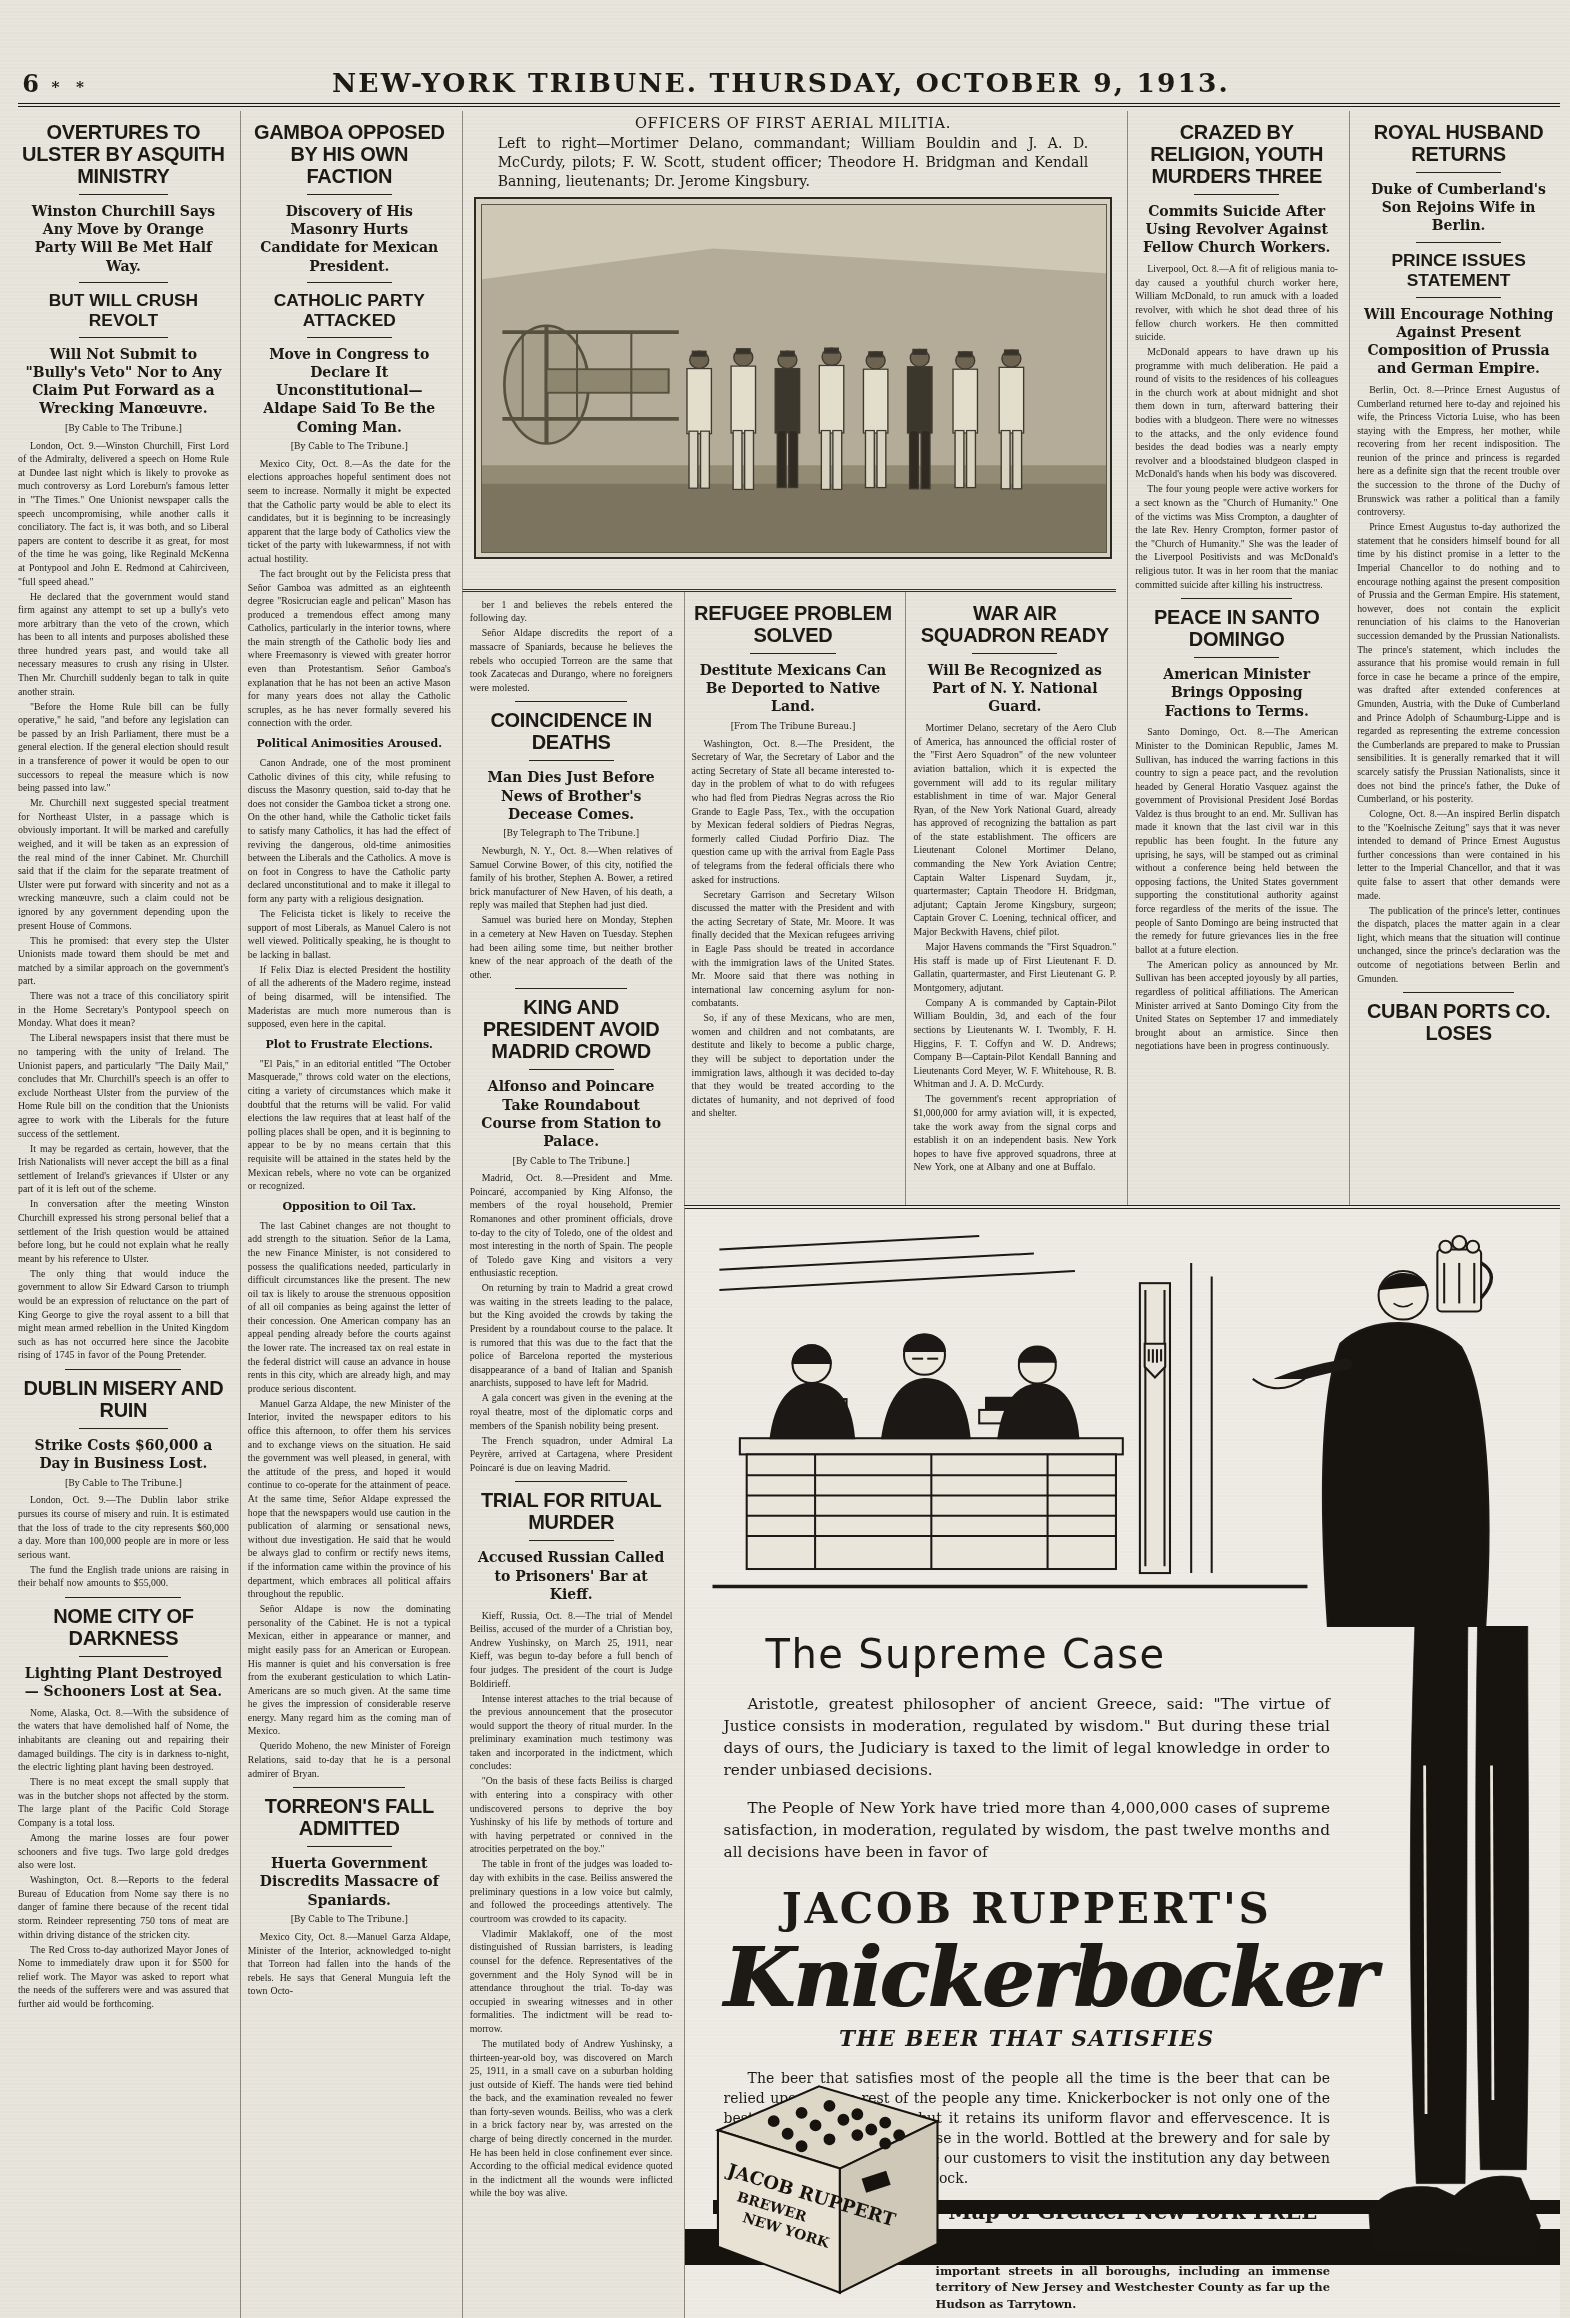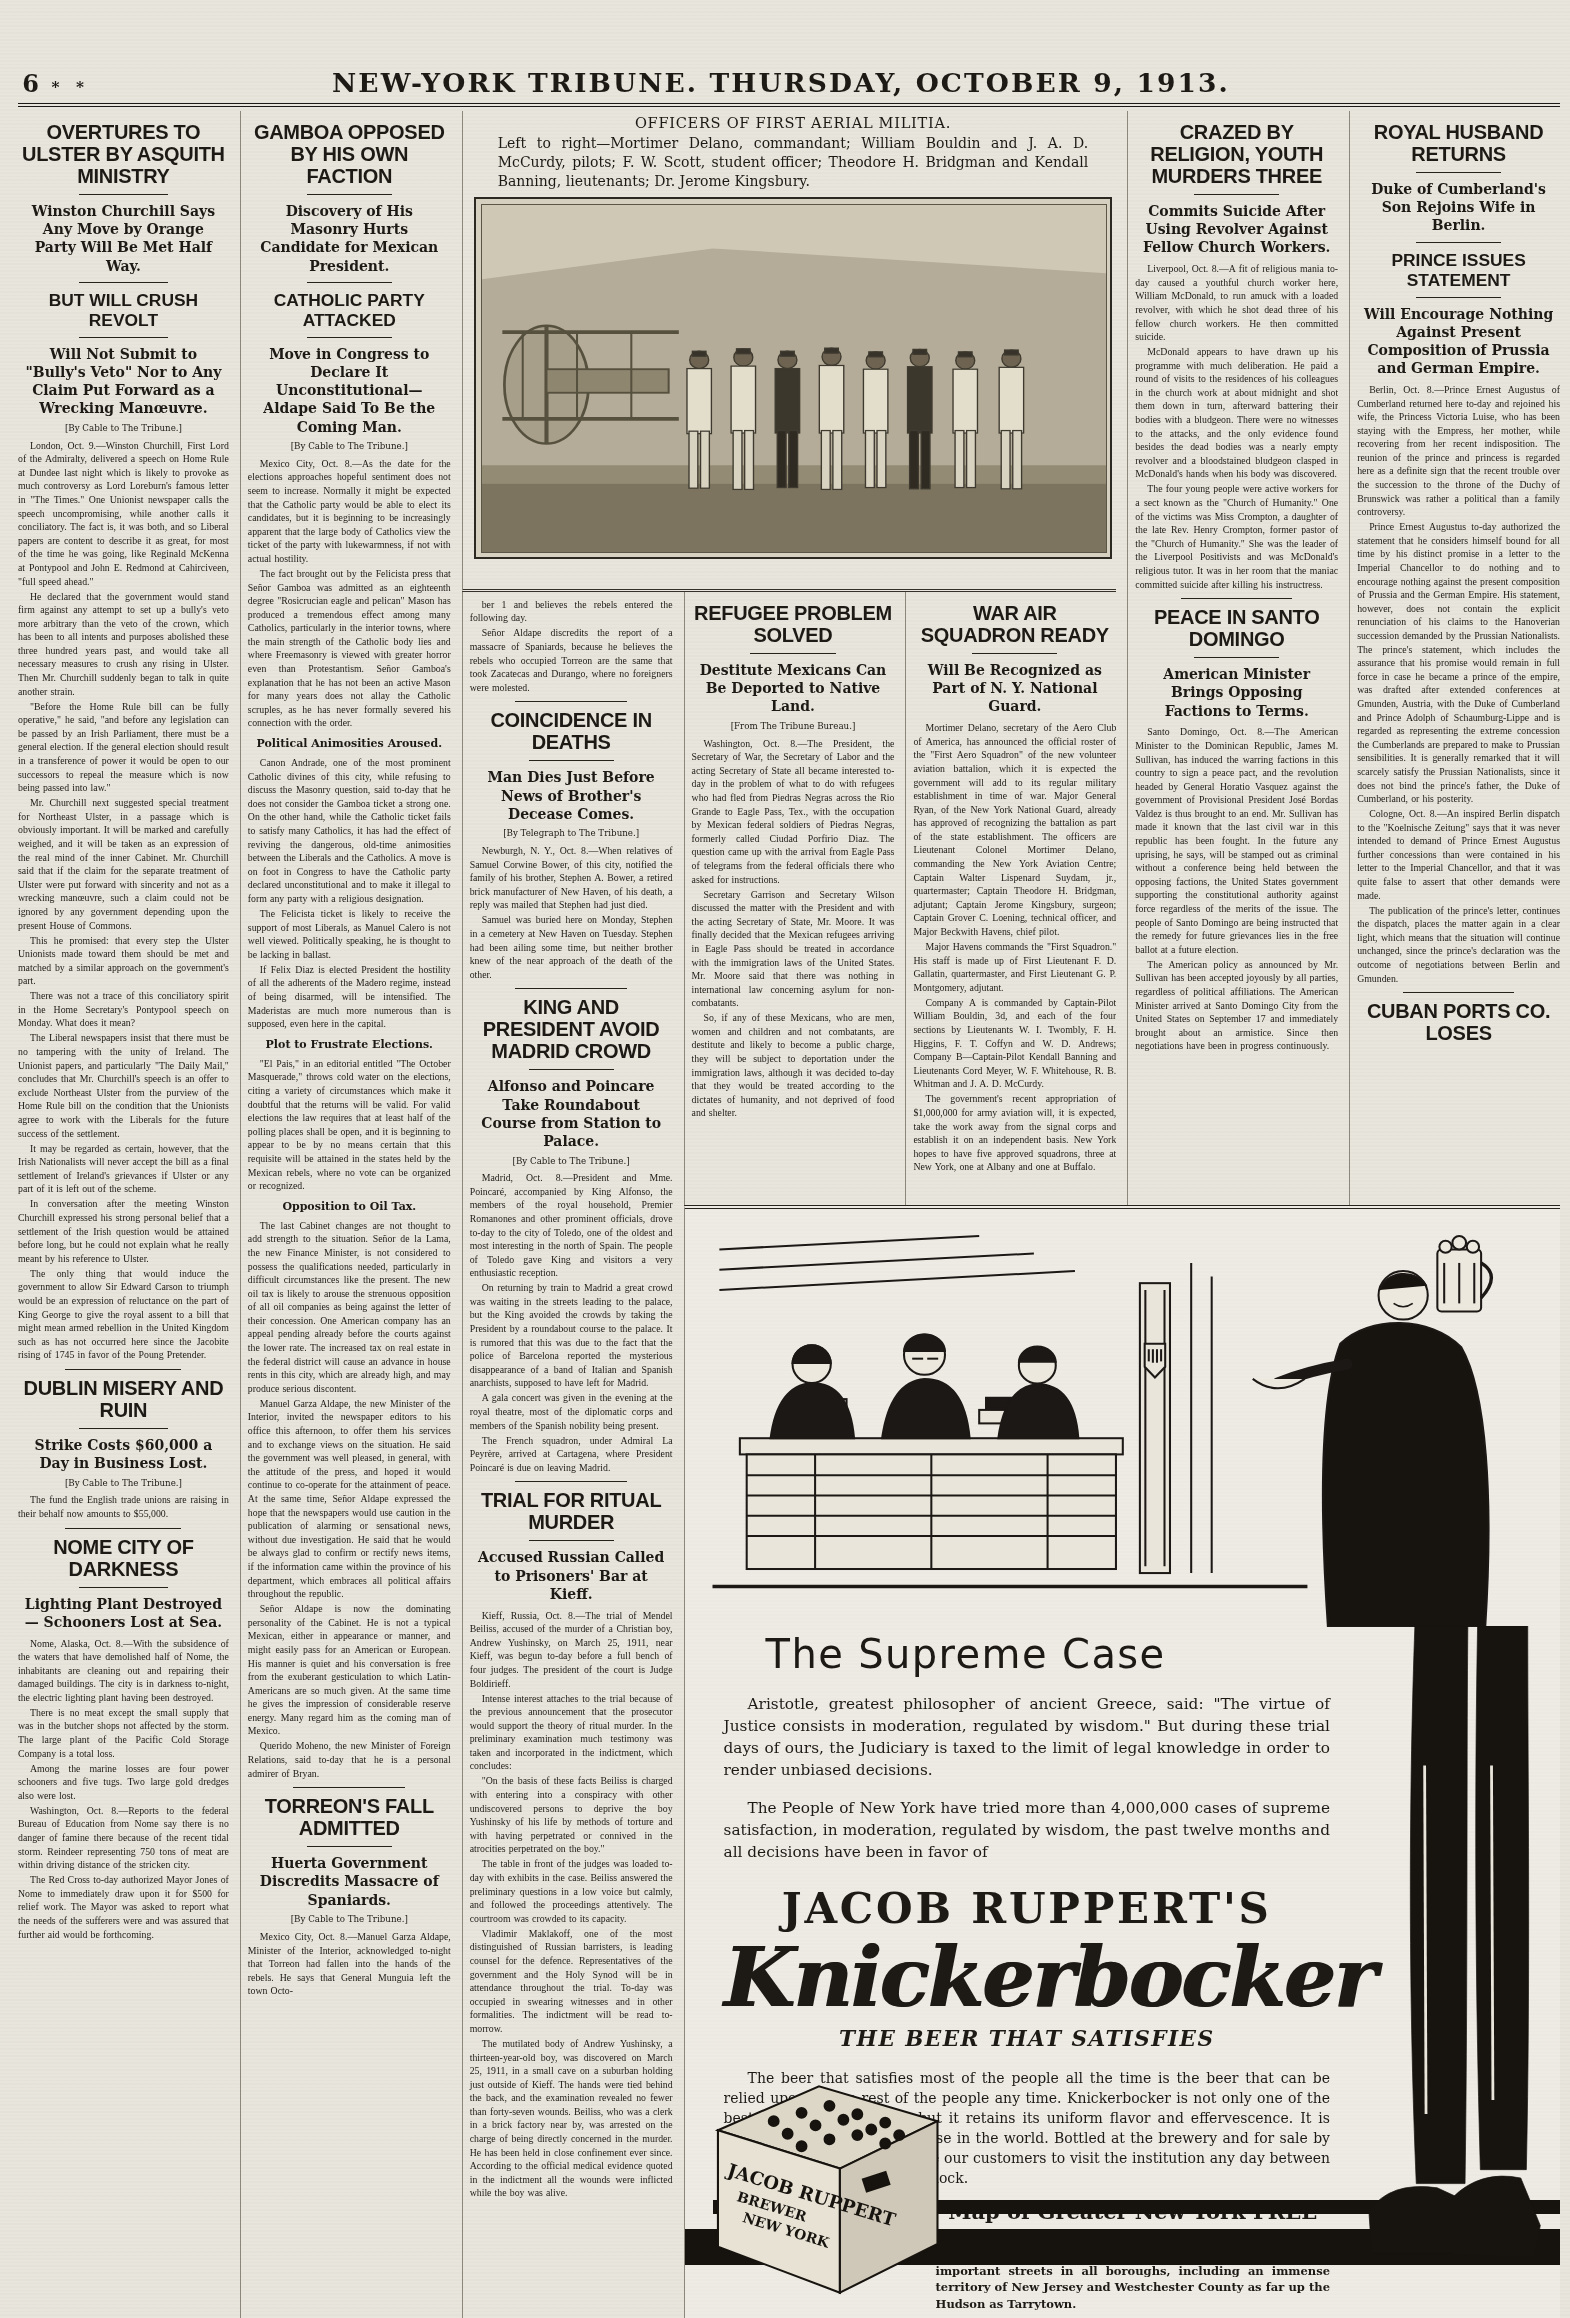--- a/index.html
+++ b/index.html
@@ -95,20 +95,21 @@
       <p>It may be regarded as certain, however, that the Irish Nationalists will never accept the bill as a final settlement of Ireland's grievances if Ulster or any part of it is left out of the scheme.</p>
       <p>In conversation after the meeting Winston Churchill expressed his strong personal belief that a settlement of the Irish question would be attained before long, but he could not explain what he really meant by his reference to Ulster.</p>
       <p>The only thing that would induce the government to allow Sir Edward Carson to triumph would be an expression of reluctance on the part of King George to give the royal assent to a bill that might mean armed rebellion in the United Kingdom such as has not occurred here since the Jacobite rising of 1745 in favor of the Poung Pretender.</p>
     </div>
     <div class="sep"></div>
     <div class="story">
       <div class="headline">DUBLIN MISERY AND RUIN</div>
       <div class="sep thin"></div>
       <div class="deck">Strike Costs $60,000 a Day in Business Lost.</div>
       <div class="byline">[By Cable to The Tribune.]</div>
+      <p>London, Oct. 9.—The Dublin labor strike pursues its course of misery and ruin. It is estimated that the loss of trade to the city represents $60,000 a day. More than 100,000 people are in more or less serious want.</p>
       <p>The fund the English trade unions are raising in their behalf now amounts to $55,000.</p>
     </div>
     <div class="sep"></div>
     <div class="story">
       <div class="headline">NOME CITY OF DARKNESS</div>
       <div class="sep thin"></div>
       <div class="deck">Lighting Plant Destroyed— Schooners Lost at Sea.</div>
       <p>Nome, Alaska, Oct. 8.—With the subsidence of the waters that have demolished half of Nome, the inhabitants are cleaning out and repairing their damaged buildings. The city is in darkness to-night, the electric lighting plant having been destroyed.</p>
       <p>There is no meat except the small supply that was in the butcher shops not affected by the storm. The large plant of the Pacific Cold Storage Company is a total loss.</p>
       <p>Among the marine losses are four power schooners and five tugs. Two large gold dredges also were lost.</p>

